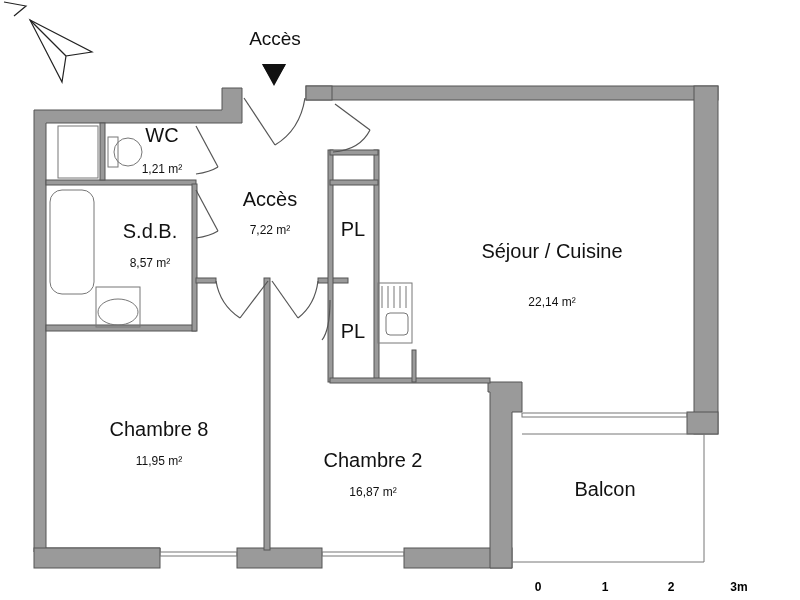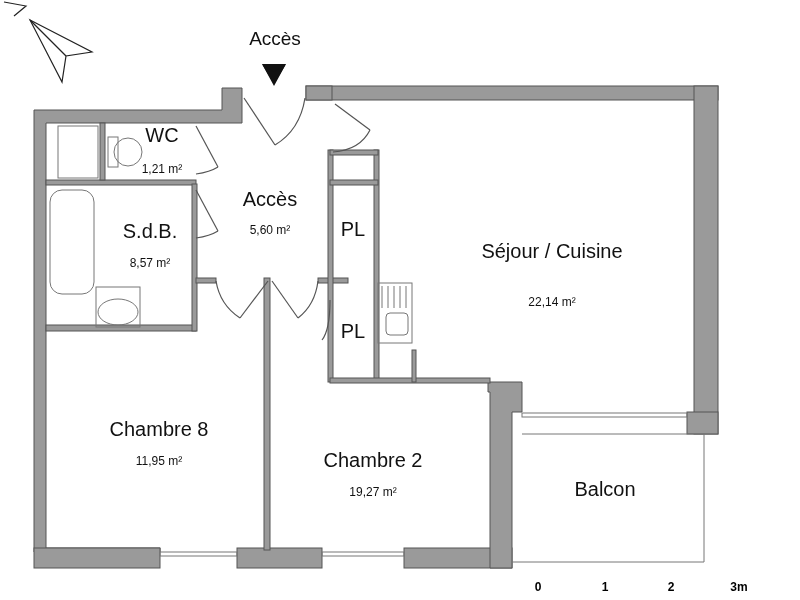--- a/index.html
+++ b/index.html
@@ -99,35 +99,35 @@
     <line x1="406" y1="286" x2="406" y2="308"></line>
   </g>
 </svg>
 
 <div class="lbl title" style="left:275px;top:28px;">Accès</div>
 
 <div class="lbl room" style="left:162px;top:124px;">WC</div>
 <div class="lbl area" style="left:162px;top:162px;">1,21 m²</div>
 
 <div class="lbl room" style="left:270px;top:188px;">Accès</div>
-<div class="lbl area" style="left:270px;top:223px;">5,60 m²</div>
+<div class="lbl area" style="left:270px;top:223px;">7,22 m²</div>
 
 <div class="lbl room" style="left:150px;top:220px;">S.d.B.</div>
 <div class="lbl area" style="left:150px;top:256px;">8,57 m²</div>
 
 <div class="lbl room" style="left:353px;top:218px;">PL</div>
 <div class="lbl room" style="left:353px;top:320px;">PL</div>
 
 <div class="lbl room" style="left:552px;top:240px;">Séjour / Cuisine</div>
 <div class="lbl area" style="left:552px;top:276px;margin-top:19px;">22,14 m²</div>
 
 <div class="lbl room" style="left:159px;top:418px;">Chambre 8</div>
 <div class="lbl area" style="left:159px;top:454px;">11,95 m²</div>
 
 <div class="lbl room" style="left:373px;top:449px;">Chambre 2</div>
-<div class="lbl area" style="left:373px;top:485px;">19,27 m²</div>
+<div class="lbl area" style="left:373px;top:485px;">16,87 m²</div>
 
 <div class="lbl room" style="left:605px;top:478px;">Balcon</div>
 
 <div class="scale" style="left:538px;top:580px;">0</div>
 <div class="scale" style="left:605px;top:580px;">1</div>
 <div class="scale" style="left:671px;top:580px;">2</div>
 <div class="scale" style="left:739px;top:580px;">3m</div>
 
 </body></html>

